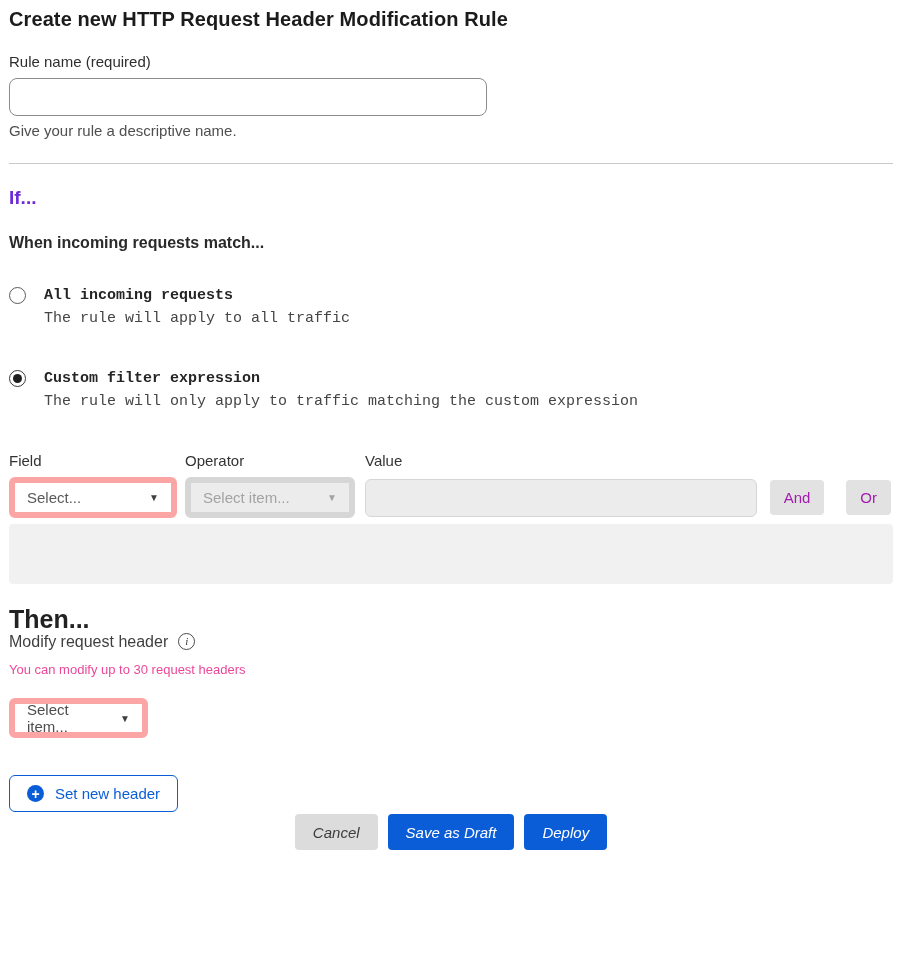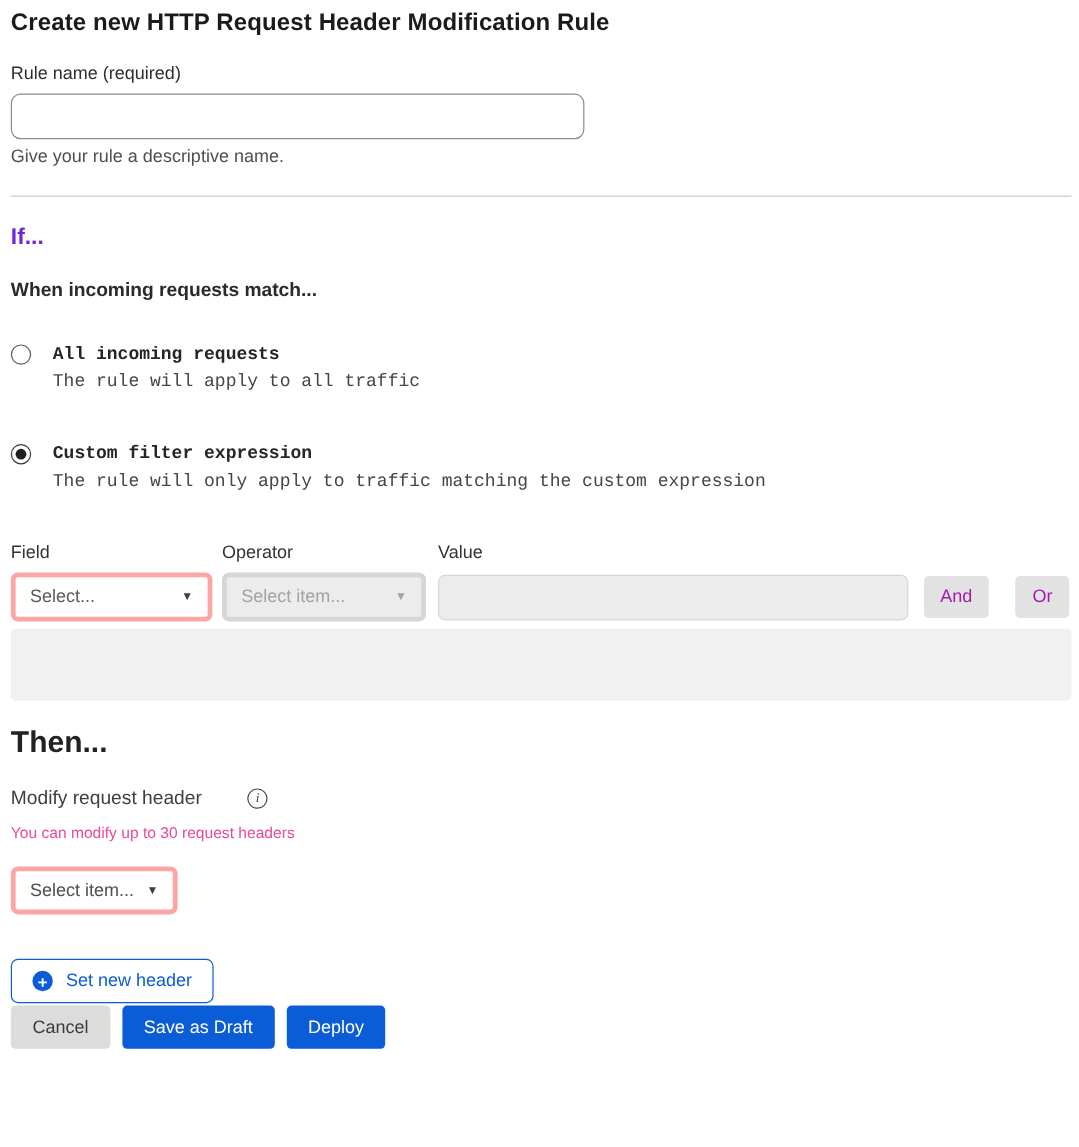--- a/index.html
+++ b/index.html
@@ -36,21 +36,21 @@
   .radio-circle .dot { width:9px; height:9px; border-radius:50%; background:transparent; }
   .radio-circle.checked { border-color:#3a3a3a; }
   .radio-circle.checked .dot { background:#1f1f1f; }
   .radio-texts { margin-left:18px;font-family:Liberation Mono, monospace; }
   .radio-label { font-size:15px; font-weight:700; color:#252525; line-height:20px; }
   .radio-desc { margin-top:3px; font-size:15px; color:#454545; line-height:20px; }
 
   .builder-row { margin-top:39px; display:flex; align-items:flex-start; }
   .builder-col .col-label { font-size:15px; color:#333; line-height:19px; margin-bottom:7px; }
   .select-box {
-    height:41px; border:4px solid #fca5a5; border-radius:6px; background:#fff;
+    height:41px; border:6px solid #fca5a5; border-radius:6px; background:#fff;
     display:flex; align-items:center; justify-content:space-between;
     padding:0 12px; font-size:15px; color:#595959; cursor:pointer;
   }
   .select-box .chev { font-size:10px; color:#3f3f3f; margin-left:10px; }
   .select-box.disabled {
     background:#ececec; border-color:#d6d6d6; color:#a3a3a3; cursor:default;
   }
   .select-box.disabled .chev { color:#a3a3a3; }
   .col-field { width:168px; }
   .col-operator { width:170px; margin-left:8px; }
@@ -67,21 +67,21 @@
   }
   .conj-and { margin-left:auto; }
   .conj-or { margin-left:22px; margin-right:2px; }
 
   .preview-header { margin-top:56px; display:flex; align-items:baseline; justify-content:space-between; }
   .preview-label { font-size:15px; color:#333; line-height:20px; }
   .edit-link { font-size:15px; color:#1466d8; text-decoration:underline; cursor:pointer; }
   .preview-box { margin-top:6px; height:60px; background:#f1f1f1; border-radius:4px; }
 
   .h-then { margin-top:23px; font-size:25px; font-weight:700; color:#222; line-height:24px; }
-  .modify-row { margin-top:24px; display:flex; align-items:center; font-size:16px; color:#3f3f3f; line-height:21px;gap:28px; }
+  .modify-row { margin-top:0; display:flex; align-items:center; font-size:16px; color:#3f3f3f; line-height:21px; }
   .info-icon {
     margin-left:10px; width:17px; height:17px; border:1px solid #4a4a4a; border-radius:50%;
     display:inline-flex; align-items:center; justify-content:center;
     font-size:11px; font-family:"Liberation Serif",serif; font-style:italic;
     color:#3a3a3a; cursor:pointer;
   }
   .small-helper { margin-top:10px; font-size:13px; color:#ec4899; line-height:16px; }
 
   .header-select { margin-top:20px; width:139px; height:40px; color:#4e4e4e; }
 
@@ -90,21 +90,21 @@
     display:inline-flex; align-items:center; gap:11px;
     background:#fff; border:1px solid #0b5dd7; border-radius:6px;
     color:#0b5dd7; font:inherit; font-size:15px; cursor:pointer;
   }
   .plus-icon {
     width:17px; height:17px; border-radius:50%; background:#0b5dd7; color:#fff;
     display:inline-flex; align-items:center; justify-content:center;
     font-size:14px; font-weight:700; line-height:1;
   }
 
-  .footer { margin-top:2px; display:flex; justify-content:flex-start; align-items:center; gap:10px; }
+  .footer { margin-top:2px; display:flex; justify-content:center; align-items:center; gap:10px;font-style:italic; }
   .btn { height:36px; border:none; border-radius:4px; font:inherit; font-size:15px; padding:0 18px; cursor:pointer; }
   .btn-cancel { background:#dcdcdc; color:#3c3c3c; }
   .btn-primary { background:#0b5dd7; color:#fff; }
 </style>
 </head>
 <body>
 
 <div class="container">
 
   <div class="page-title">Create new HTTP Request Header Modification Rule</div>

